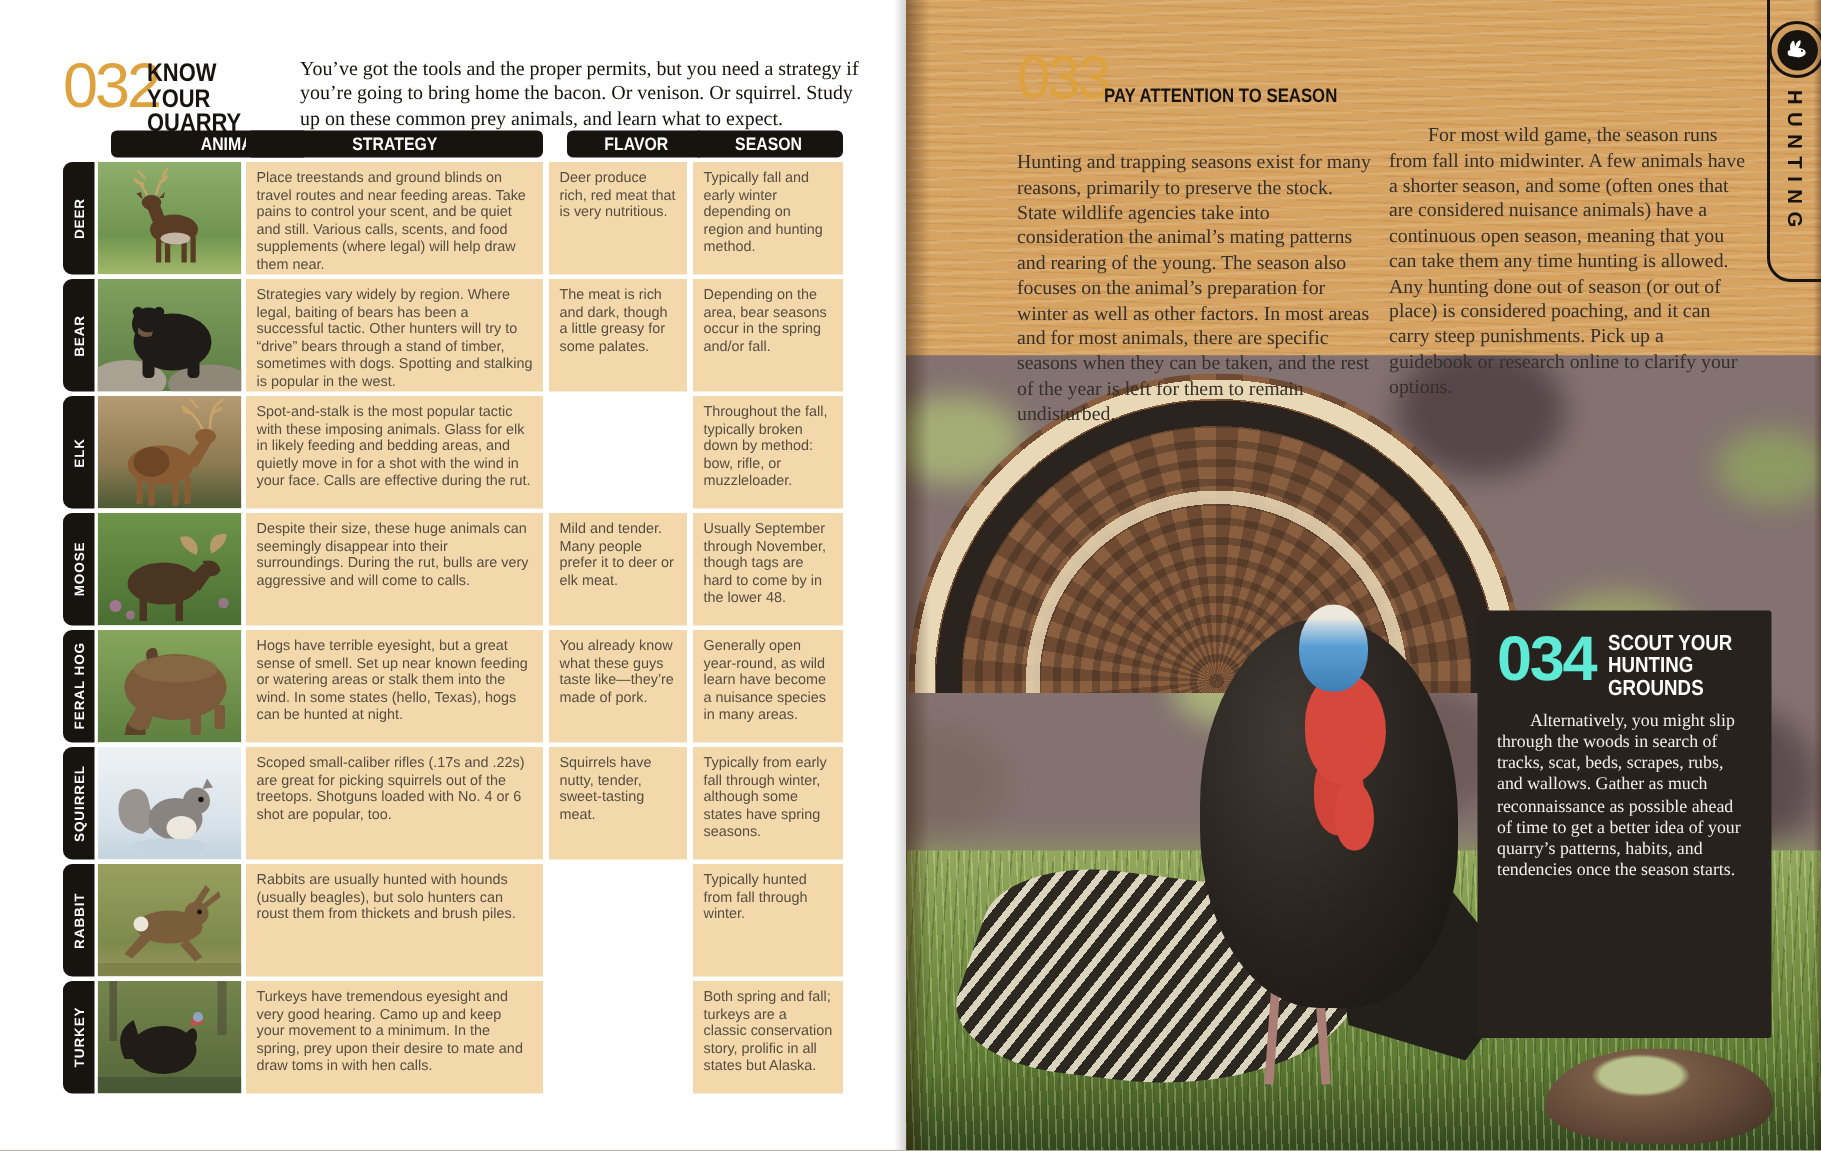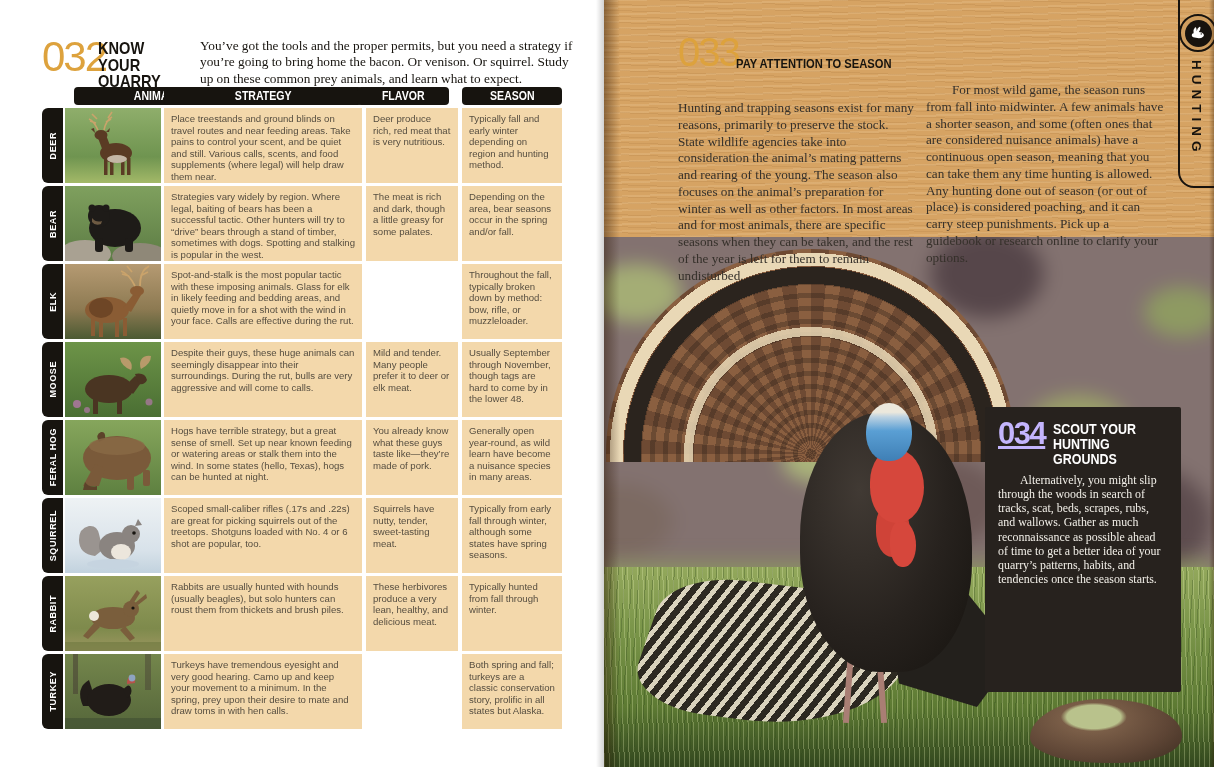--- a/index.html
+++ b/index.html
@@ -13,21 +13,21 @@
   .num032{position:absolute;left:42px;top:36px;font-size:42px;}
   .cond{display:inline-block;transform:scaleX(.86);transform-origin:left top;font-weight:800;color:#17140f;}
   .title032{position:absolute;left:98px;top:41px;font-size:17px;line-height:.98;width:95px;}
   .intro{position:absolute;left:200px;top:38px;width:382px;
          font-family:"Liberation Serif",serif;font-size:13.3px;line-height:1.24;color:#17140f;}
   
   .thead{position:absolute;left:42px;top:87px;width:520px;height:18px;}
   .hbar{position:absolute;top:0;height:18px;background:#17140f;color:#fff;border-radius:4px;
         text-align:center;font-size:12px;font-weight:800;line-height:18px;}
   .hbar span{display:inline-block;transform:scaleX(.88);}
-  .h0{left:32px;width:104px;padding-left:28px;} .h1{left:122px;width:198px;} .h2{left:315px;width:92px;} .h3{left:420px;width:100px;}
+  .h0{left:32px;width:104px;padding-left:28px;} .h1{left:122px;width:198px;} .h2{left:336px;width:92px;} .h3{left:420px;width:100px;}
   .trow{position:absolute;left:42px;width:520px;height:75px;}
   .rowlab{position:absolute;left:0;top:0;width:21px;height:75px;background:#17140f;
           border-radius:6px 0 0 6px;display:flex;align-items:center;justify-content:center;}
   .rowlab span{writing-mode:vertical-rl;transform:rotate(180deg);color:#fff;font-size:9px;
                font-weight:800;letter-spacing:.6px;white-space:nowrap;}
   .aphoto{position:absolute;left:23px;top:0;width:96px;height:75px;overflow:hidden;}
   .aphoto svg{display:block;}
   .cell{position:absolute;top:0;height:75px;background:#f3d8ab;box-sizing:border-box;
         padding:5px 7px;font-size:9.6px;line-height:1.2;color:#564e40;}
   .c-strat{left:122px;width:198px;} .c-flav{left:324px;width:92px;} .c-seas{left:420px;width:100px;}
@@ -92,21 +92,21 @@
       border-radius:46% 54% 50% 50%;
       box-shadow:6px 58px 0 -14px #d6473c, -4px 44px 0 -10px #cf4338;}
   .fg-rock{position:absolute;left:426px;top:462px;width:152px;height:64px;
       background:radial-gradient(60px 26px at 42% 28%,#b9c28c 0 45%,rgba(0,0,0,0) 55%),
                  radial-gradient(ellipse at 40% 30%,#8a6c52 0,#5f4636 60%,#3c2c20 100%);
       border-radius:48% 52% 42% 50% / 62% 58% 42% 40%;}
   
   .panel034{position:absolute;left:381px;top:407px;width:196px;height:285px;background:#27221e;
       z-index:20;box-sizing:border-box;padding:13px 13px 0 13px;overflow:hidden;border-radius:2px;}
   .p034-head{display:flex;align-items:flex-start;gap:8px;}
-  .num034{font-weight:800;color:#c4b5fd;letter-spacing:-1.5px;line-height:.9;font-size:31px;text-decoration:underline;}
+  .num034{font-weight:800;color:#5eead4;letter-spacing:-1.5px;line-height:.9;font-size:42px;}
   .title034{font-size:14.5px;line-height:1.02;color:#fff;padding-top:2px;}
   .title034 .cond{color:#fff;width:118px;}
   .p034-body{margin-top:7px;font-family:"Liberation Serif",serif;color:#f2efe8;
       font-size:11.9px;line-height:1.18;}
   .p034-body .p2{text-indent:22px;margin-top:0;}
   
   .edgetab{position:absolute;left:574px;top:-16px;width:78px;height:204px;border:2.5px solid #17130e;
       border-radius:16px;z-index:25;box-sizing:border-box;}
   .tab-icon{position:absolute;left:575px;top:14px;width:38px;height:38px;border-radius:50%;
       background:#cf9d5e;border:2px solid #17130e;box-sizing:border-box;z-index:26;
@@ -261,21 +261,21 @@
               <rect x="52" y="56" width="5" height="16"></rect>
               <path d="M60 44 L70 34 L78 38 L68 52 Z"></path>
               <path d="M70 32 q10 -2 12 6 q-2 5 -8 4 z"></path>
             </g>
           <g fill="#b89a6a">
               <path d="M66 28 q-10 -4 -11 -12 q6 -2 10 3 q3 4 1 9 z"></path>
               <path d="M76 27 q10 -5 10 -13 q-7 -1 -10 4 q-2 4 0 9 z"></path>
             </g>
         </svg>
       </div>
-      <div class="cell c-strat">Despite their guys, these huge animals can seemingly disappear into their surroundings. During the rut, bulls are very aggressive and will come to calls.</div>
+      <div class="cell c-strat">Despite their size, these huge animals can seemingly disappear into their surroundings. During the rut, bulls are very aggressive and will come to calls.</div>
       <div class="cell c-flav">Mild and tender. Many people prefer it to deer or elk meat.</div>
       <div class="cell c-seas">Usually September through November, though tags are hard to come by in the lower 48.</div>
     </div>
 
     <div class="trow" style="top:420px">
       <div class="rowlab">
           <span>FERAL HOG</span>
         </div>
       <div class="aphoto">
         <svg width="96" height="75" viewBox="0 0 96 75">
@@ -290,21 +290,21 @@
               <ellipse cx="52" cy="38" rx="34" ry="22"></ellipse>
               <path d="M30 44 L18 66 L34 66 L40 48 Z"></path>
               <rect x="62" y="54" width="7" height="16" rx="2"></rect>
               <rect x="78" y="50" width="7" height="16" rx="2"></rect>
             </g>
           <path d="M20 62 q4 6 12 4 l0 4 -14 0 z" fill="#5c422a"></path>
           <path d="M34 22 q-4 -8 2 -10 q5 -1 4 7 z" fill="#5c422a"></path>
           <ellipse cx="52" cy="26" rx="28" ry="9" fill="#8a6a46" opacity=".8"></ellipse>
         </svg>
       </div>
-      <div class="cell c-strat">Hogs have terrible strategy, but a great sense of smell. Set up near known feeding or watering areas or stalk them into the wind. In some states (hello, Texas), hogs can be hunted at night.</div>
+      <div class="cell c-strat">Hogs have terrible eyesight, but a great sense of smell. Set up near known feeding or watering areas or stalk them into the wind. In some states (hello, Texas), hogs can be hunted at night.</div>
       <div class="cell c-flav">You already know what these guys taste like—they’re made of pork.</div>
       <div class="cell c-seas">Generally open year-round, as wild learn have become a nuisance species in many areas.</div>
     </div>
 
     <div class="trow" style="top:498px">
       <div class="rowlab">
           <span>SQUIRREL</span>
         </div>
       <div class="aphoto">
         <svg width="96" height="75" viewBox="0 0 96 75">
@@ -353,21 +353,20 @@
               <path d="M70 27 l11 -9 1 4 -9 7 z"></path>
               <path d="M30 46 l-12 14 5 3 12 -12 z"></path>
               <path d="M60 50 l10 12 -5 3 -10 -11 z"></path>
             </g>
           <circle cx="29" cy="40" r="5" fill="#ece6da"></circle>
           <circle cx="68" cy="32" r="1.6" fill="#17140f"></circle>
           <path d="M0 66 h96 v9 h-96 z" fill="#6e7840" opacity=".6"></path>
         </svg>
       </div>
       <div class="cell c-strat">Rabbits are usually hunted with hounds (usually beagles), but solo hunters can roust them from thickets and brush piles.</div>
-      <div class="cell c-flav">These herbivores produce a very lean, healthy, and delicious meat.</div>
       <div class="cell c-seas">Typically hunted from fall through winter.</div>
     </div>
 
     <div class="trow" style="top:654px">
       <div class="rowlab">
           <span>TURKEY</span>
         </div>
       <div class="aphoto">
         <svg width="96" height="75" viewBox="0 0 96 75">
           <defs>

